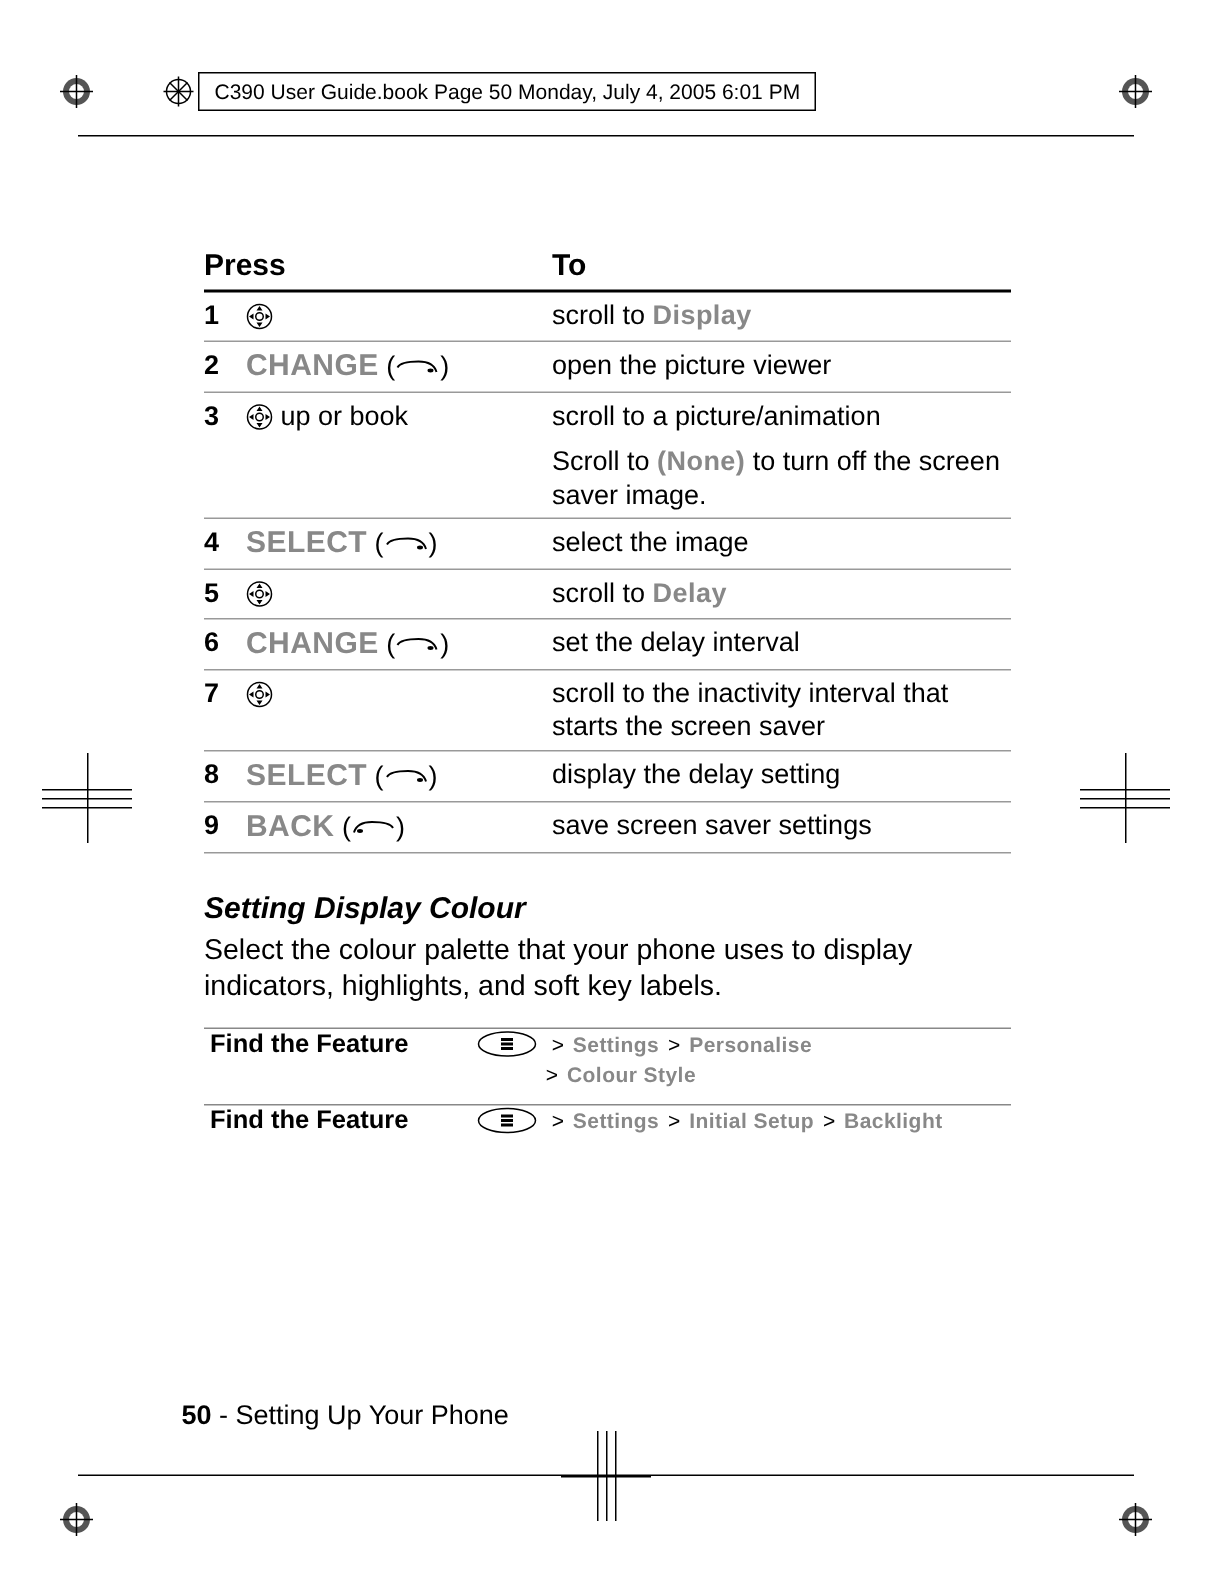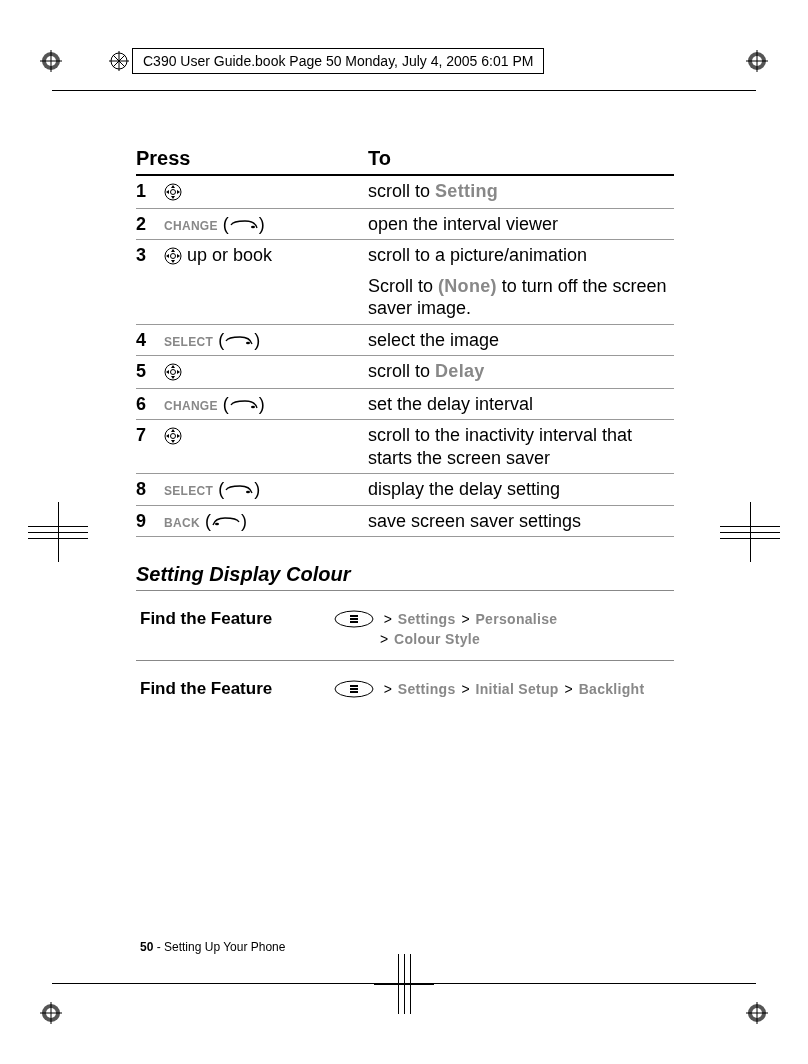--- a/index.html
+++ b/index.html
@@ -65,21 +65,21 @@
     bottom: 80px;
     left: 52px;
     right: 52px;
     height: 1px;
     background: #000;
   }
 
   
   .content {
     position: absolute;
-    top: 143px;
+    top: 162px;
     left: 136px;
     width: 538px;
   }
 
   
   table.steps {
     border-collapse: collapse;
     width: 100%;
     font-size: 18px;
   }
@@ -101,21 +101,21 @@
     width: 22px;
   }
   table.steps td.press {
     width: 198px;
   }
   .softkey {
     font-family: Arial, sans-serif;
     font-weight: bold;
     color: #888;
     letter-spacing: 0.3px;
-    font-size: 12px;
+    font-size: 20px;
   }
   .menulabel {
     font-family: Arial, sans-serif;
     font-weight: bold;
     color: #888;
     letter-spacing: 0.3px;
   }
 
   .nav-icon { display:inline-block; vertical-align:middle; }
   .nav-icon svg { width:18px; height:18px; vertical-align:-3px; }
@@ -129,40 +129,40 @@
     margin: 26px 0 4px 0;
     font-family: Arial, sans-serif;
   }
   .bodytext {
     font-size: 19px;
     line-height: 1.3;
     margin: 2px 0 14px 0;
   }
   .featurebox {
     border-top: 1px solid #888;
-    padding: 18px 0 10px 4px;
+    padding: 0 0 10px 4px;
     display: flex;
-    gap: 24px;
+    gap: 8px;
   }
   .featurebox .ftlabel {
     font-weight: bold;
     font-size: 17px;
     flex: 0 0 170px;
   }
   .featurebox .ftpath {
     font-size: 14px;
     line-height: 1.45;
   }
   .gt { padding: 0 2px; }
 
   .page-footer {
     position: absolute;
-    left: 140px;
+    left: 121px;
     bottom: 110px;
-    font-size: 12px;
+    font-size: 18px;
   }
   .page-footer .pn { font-weight: bold; }
 </style>
 </head>
 <body>
 
 <div class="page">
 
   <div class="regmark reg-tl">
     <svg viewBox="0 0 22 22">
@@ -235,29 +235,29 @@
       </tr>
       </tbody>
         <tbody id="steps-body">
           <tr>
             <td class="num">1</td>
             <td class="press"><span class="nav-icon"><svg viewBox="0 0 18 18">
                   <circle cx="9" cy="9" r="8" fill="none" stroke="#000"></circle>
                   <circle cx="9" cy="9" r="2.5" fill="none" stroke="#000"></circle>
                   <path d="M9 2 L7 5 L11 5 Z M9 16 L7 13 L11 13 Z M2 9 L5 7 L5 11 Z M16 9 L13 7 L13 11 Z" fill="#000"></path>
                 </svg></span></td>
-            <td><span>scroll to </span><span class="menulabel">Setting</span></td>
+            <td><span>scroll to </span><span class="menulabel">Display</span></td>
           </tr>
           <tr>
             <td class="num">2</td>
             <td class="press"><span class="softkey">CHANGE</span> (<span class="softkey-icon"><svg viewBox="0 0 30 14">
                   <path d="M2 7 Q 4 3 16 3 Q 26 3 28 10" fill="none" stroke="#000" stroke-width="1.3"></path>
                   <ellipse cx="24" cy="9" rx="2" ry="1.3" fill="#000"></ellipse>
                 </svg></span>)</td>
-            <td><span>open the interval viewer</span></td>
+            <td><span>open the picture viewer</span></td>
           </tr>
           <tr>
             <td class="num">3</td>
             <td class="press"><span class="nav-icon"><svg viewBox="0 0 18 18">
                   <circle cx="9" cy="9" r="8" fill="none" stroke="#000"></circle>
                   <circle cx="9" cy="9" r="2.5" fill="none" stroke="#000"></circle>
                   <path d="M9 2 L7 5 L11 5 Z M9 16 L7 13 L11 13 Z M2 9 L5 7 L5 11 Z M16 9 L13 7 L13 11 Z" fill="#000"></path>
                 </svg></span><span> up or book</span></td>
             <td><span>scroll to a picture/animation</span><div style="margin-top:8px"><span>Scroll to </span><span class="menulabel">(None)</span><span> to turn off the screen saver image.</span></div></td>
           </tr>
@@ -308,20 +308,21 @@
             <td class="press"><span class="softkey">BACK</span> (<span class="softkey-icon"><svg viewBox="0 0 30 14">
                   <path d="M2 10 Q 4 3 14 3 Q 26 3 28 7" fill="none" stroke="#000" stroke-width="1.3"></path>
                   <ellipse cx="6" cy="9" rx="2" ry="1.3" fill="#000"></ellipse>
                 </svg></span>)</td>
             <td><span>save screen saver settings</span></td>
           </tr>
         </tbody>
     </table>
 
     <h2 class="section">Setting Display Colour</h2>
+    <p class="bodytext">Select the colour palette that your phone uses to display indicators, highlights, and soft key labels.</p>
     <div class="featurebox">
       <div class="ftlabel">Find the Feature</div>
       <div class="ftpath">
         <span class="menukey-icon">
           <svg viewBox="0 0 40 18">
               <ellipse cx="20" cy="9" rx="19" ry="8" fill="none" stroke="#000" stroke-width="1"></ellipse>
               <rect x="16" y="5" width="8" height="2" fill="#000"></rect>
               <rect x="16" y="8" width="8" height="2" fill="#000"></rect>
               <rect x="16" y="11" width="8" height="2" fill="#000"></rect>
             </svg>

